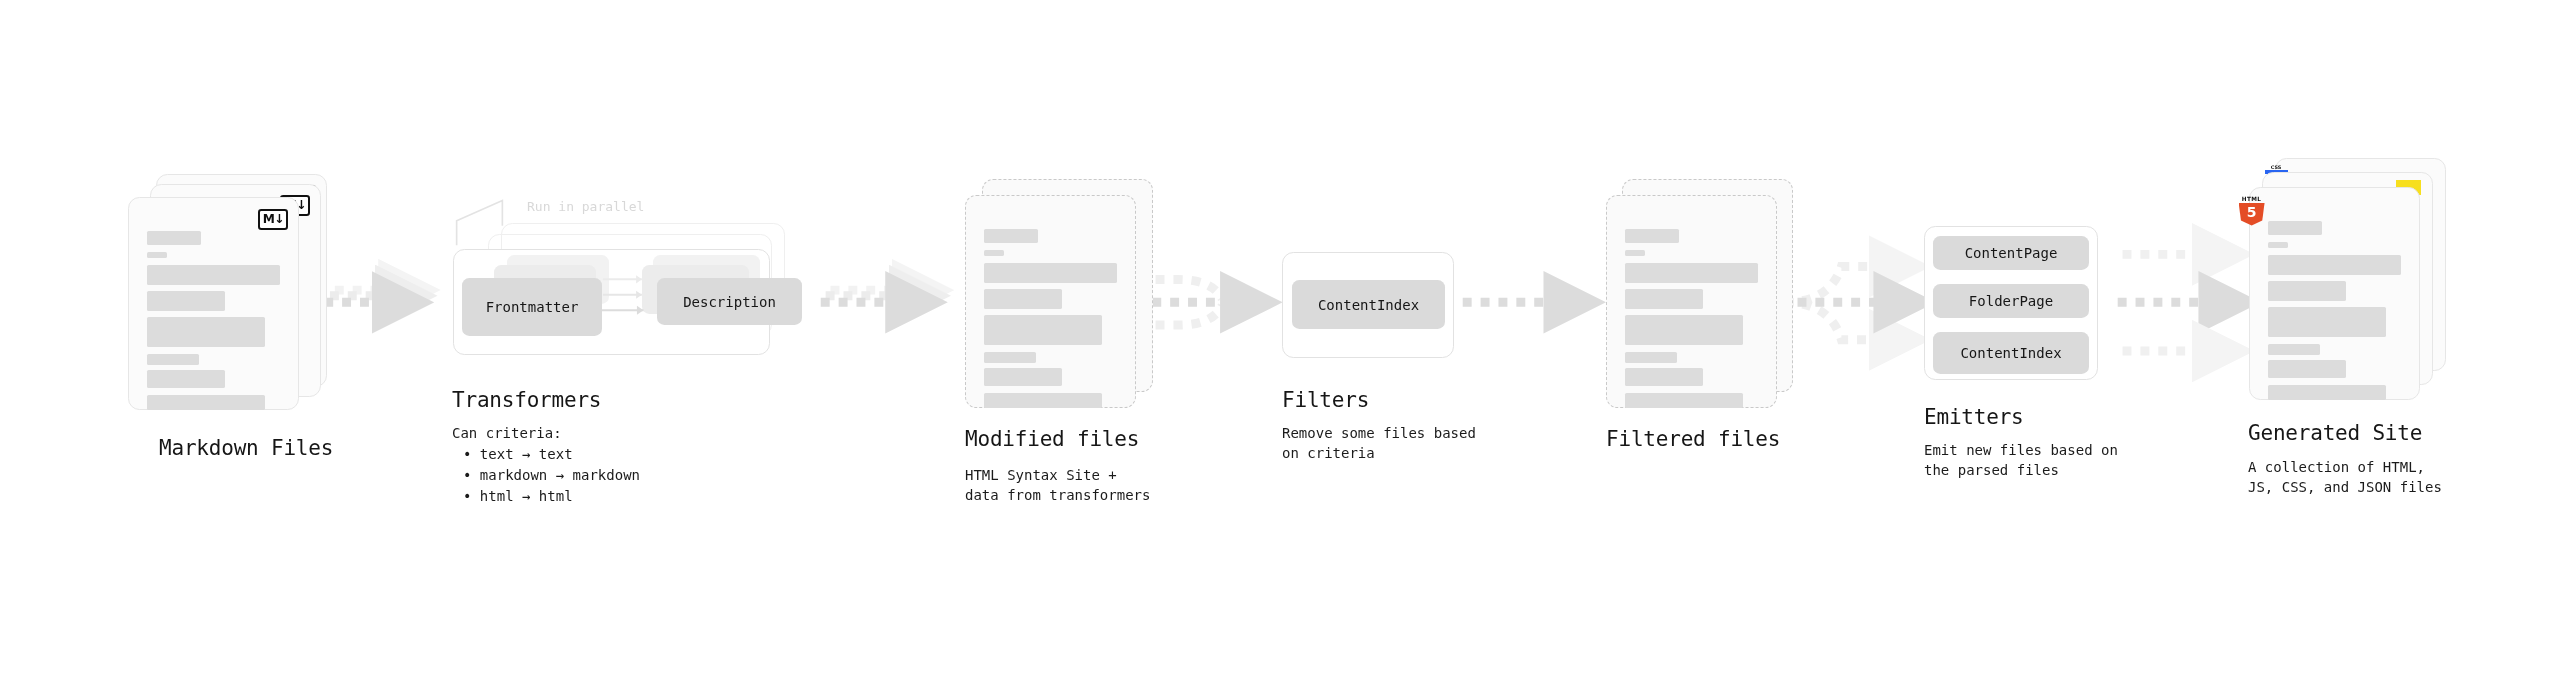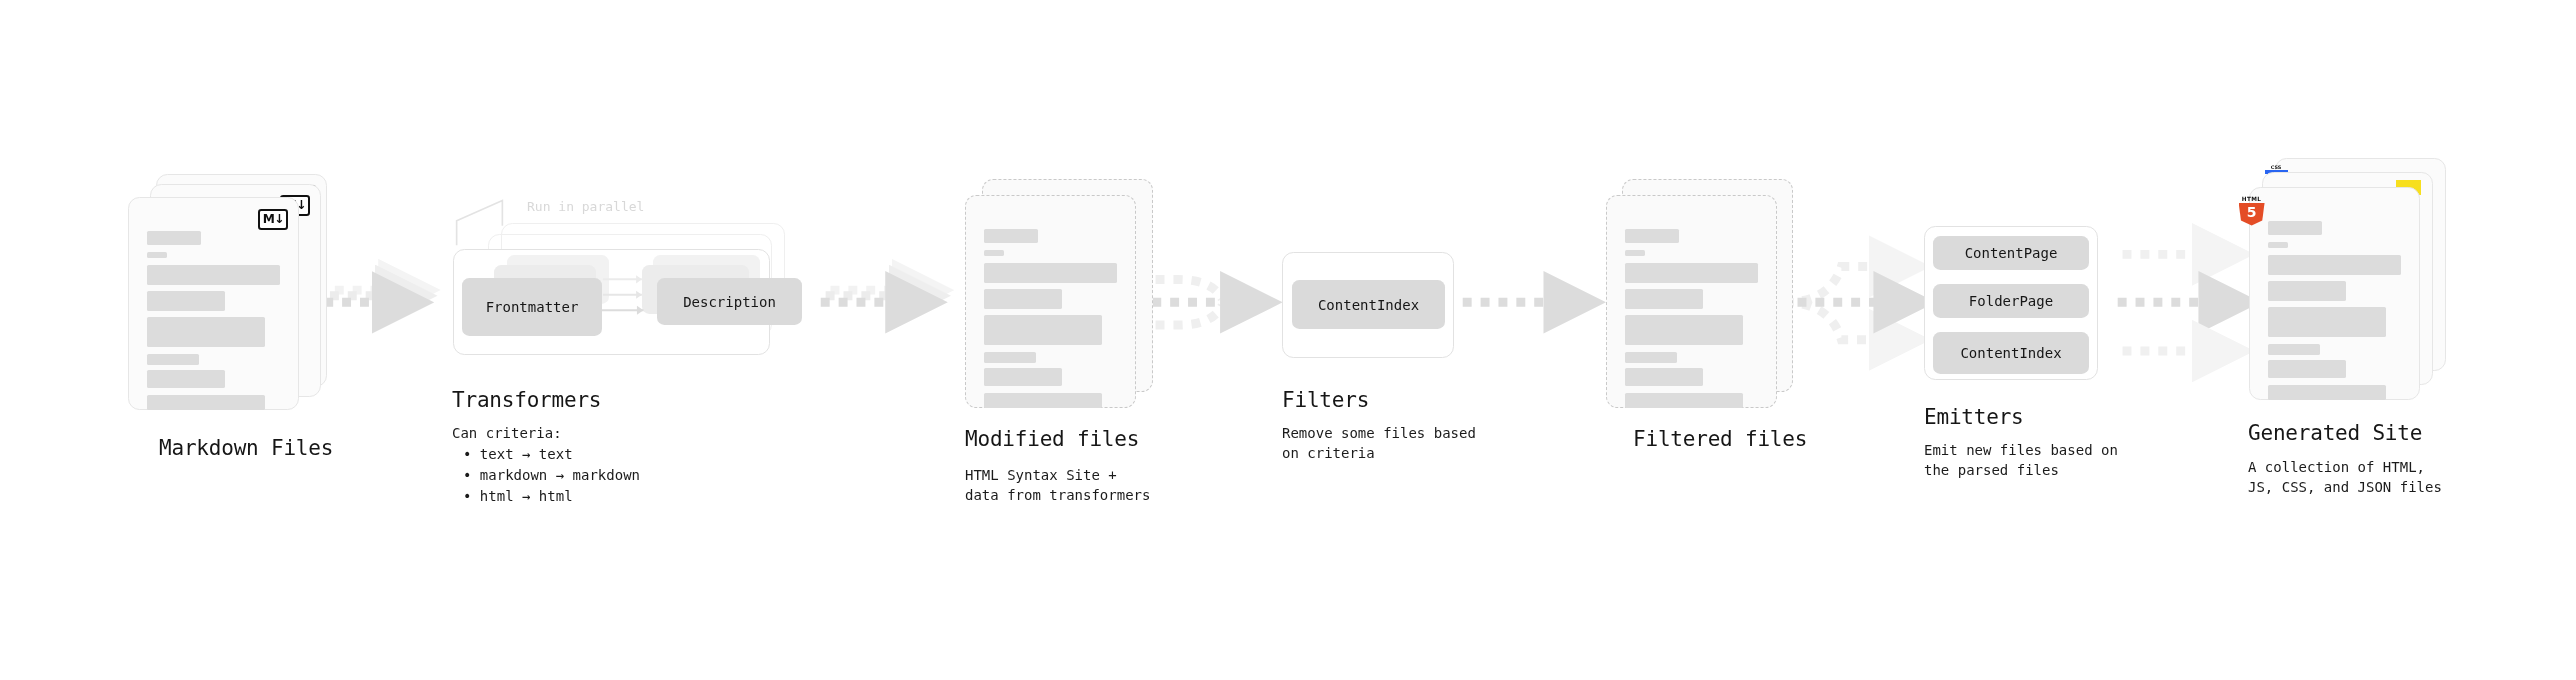--- a/index.html
+++ b/index.html
@@ -264,21 +264,21 @@
     <div class="doc dashed" style="left:1606px;top:195px;">
       <div class="skel" style="left:18px;top:33px;width:54px;height:14px;"></div>
       <div class="skel" style="left:18px;top:54px;width:19.5px;height:5.7px;"></div>
       <div class="skel" style="left:18px;top:67px;width:133px;height:19.5px;"></div>
       <div class="skel" style="left:18px;top:93px;width:78px;height:19.5px;"></div>
       <div class="skel" style="left:18px;top:119px;width:118px;height:30px;"></div>
       <div class="skel" style="left:18px;top:156px;width:52px;height:10.6px;"></div>
       <div class="skel" style="left:18px;top:172px;width:78px;height:18px;"></div>
       <div class="skel" style="left:18px;top:197px;width:118px;height:15.4px;"></div>
     </div>
-    <div class="title" style="left:1606px;top:427px;margin-left:27px;">Filtered files</div>
+    <div class="title" style="left:1606px;top:427px;">Filtered files</div>
   </div>
 
   <div class="stage" style="left:0;top:0;">
     <div class="groupbox" style="left:1924px;top:226px;width:174px;height:154px;"></div>
     <div class="pill" style="left:1933px;top:236px;width:156px;height:34px;">ContentPage</div>
     <div class="pill" style="left:1933px;top:284px;width:156px;height:34px;">FolderPage</div>
     <div class="pill" style="left:1933px;top:332px;width:156px;height:42px;">ContentIndex</div>
     <div class="title" style="left:1924px;top:405px;">Emitters</div>
     <div class="subtitle" style="left:1924px;top:440px;">Emit new files based on
 the parsed files</div>

